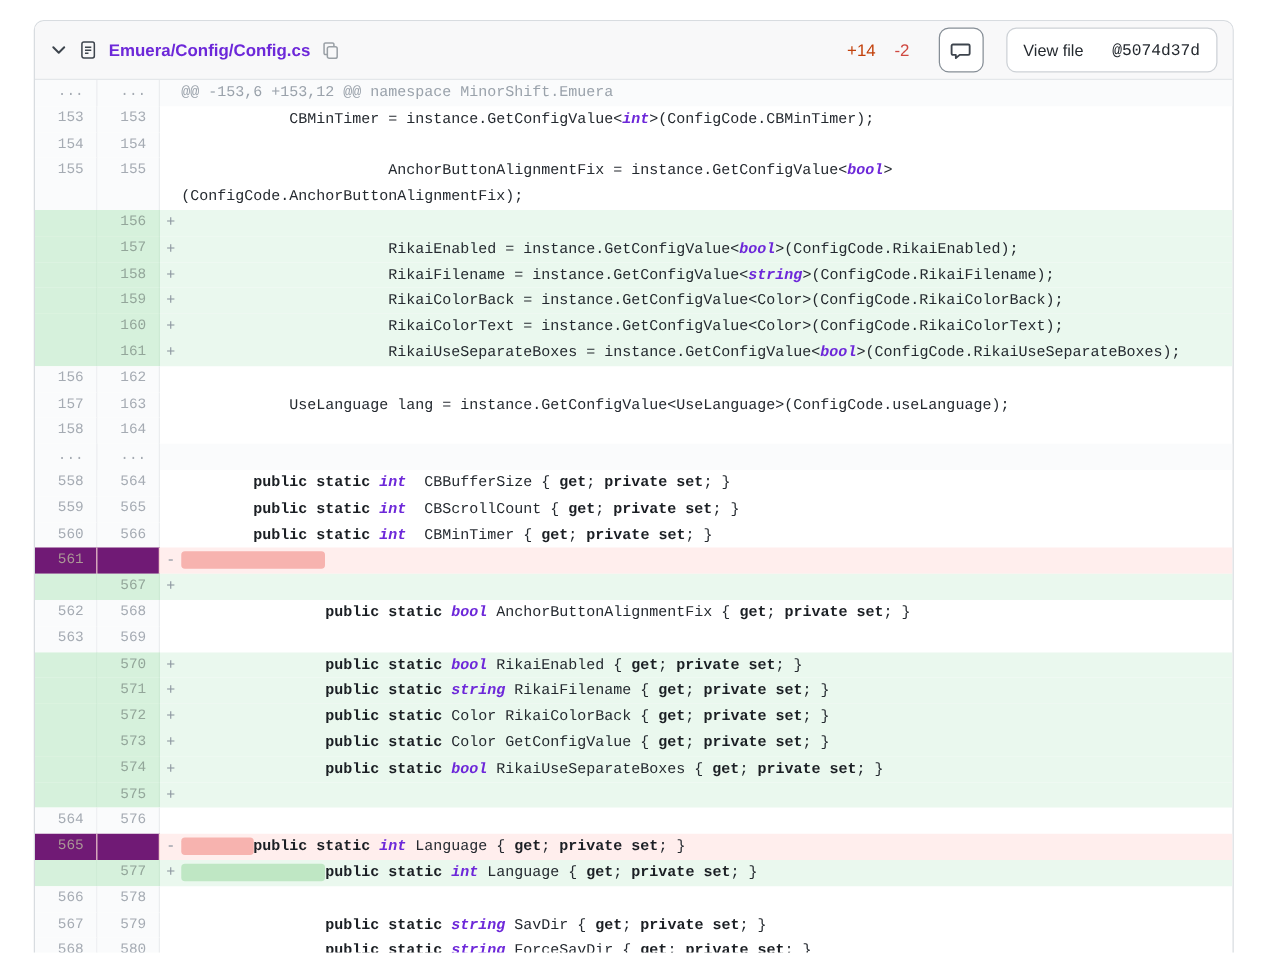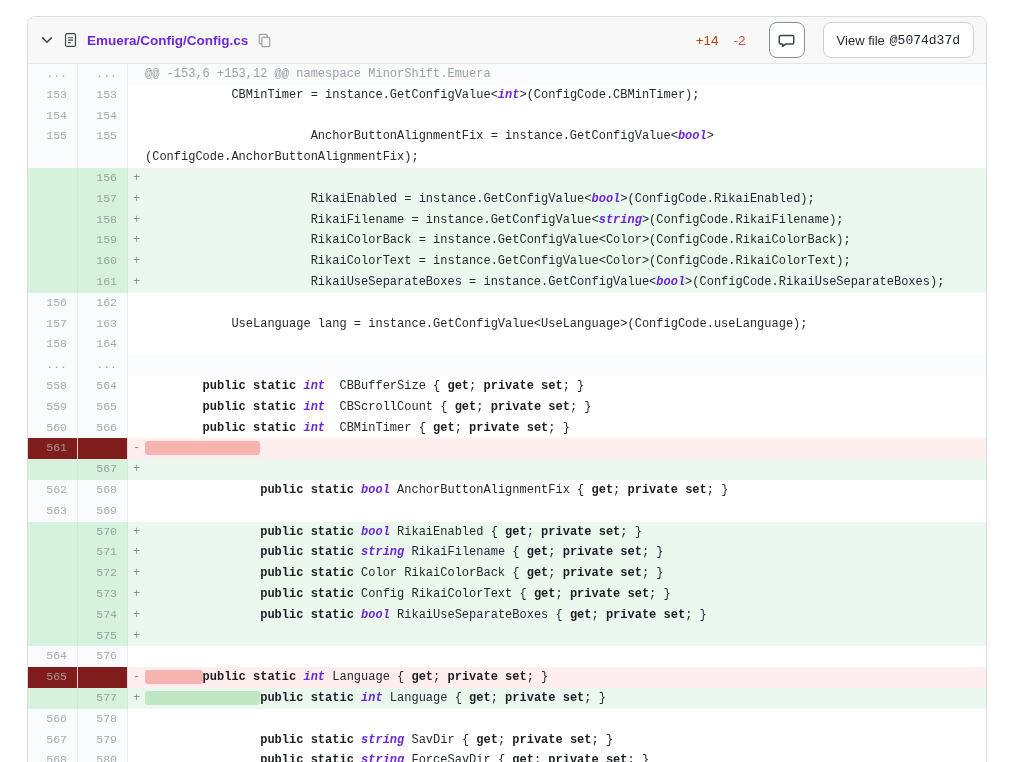--- a/index.html
+++ b/index.html
@@ -5,39 +5,39 @@
   html,body{margin:0;padding:0;background:#ffffff;}
   body{width:1016px;height:762px;overflow:hidden;position:relative;font-family:"Liberation Sans",sans-serif;}
   .diff-container{position:absolute;left:27px;top:16px;width:960px;height:900px;border:1px solid #d8dce0;border-radius:8px;background:#fff;overflow:hidden;box-sizing:border-box;}
   .file-header{display:flex;align-items:center;height:47px;background:#f8f8f9;border-bottom:1px solid #e4e7ea;padding:0 12px;gap:9px;box-sizing:border-box;}
   .file-title{font-weight:bold;font-size:13.5px;color:#6d28d9;}
   .icon-btn{display:flex;align-items:center;justify-content:center;background:none;border:none;padding:0;cursor:pointer;}
   .spacer{flex:1;}
   .stat-add{font-size:13.5px;color:#1a7f37;margin-right:6px;}
   .stat-del{font-size:13.5px;color:#cf4840;}
   .comment-btn{width:36px;height:36px;border:1.5px solid #868e96;border-radius:8px;background:#fff;display:flex;align-items:center;justify-content:center;margin-left:14px;cursor:pointer;}
-  .view-btn{height:36px;border:1px solid #cdd1d6;border-radius:8px;background:#fff;padding:0 13px;font-size:13px;color:#24292f;display:flex;align-items:center;gap:5px;margin-left:9px;cursor:pointer;white-space:nowrap;}
+  .view-btn{height:36px;border:1px solid #cdd1d6;border-radius:8px;background:#fff;padding:0 13px;font-size:13px;color:#24292f;display:flex;align-items:center;gap:23px;margin-left:9px;cursor:pointer;white-space:nowrap;}
   .mono{font-family:"Liberation Mono","DejaVu Sans Mono",monospace;}
 
   .diff-table{font-family:"Liberation Mono","DejaVu Sans Mono",monospace;font-size:12px;color:#24292f;}
   .row{display:flex;line-height:20.8px;}
   .num{width:50px;flex-shrink:0;text-align:right;padding-right:10px;box-sizing:border-box;color:#a5abb3;font-size:11.5px;cursor:pointer;}
   .codecell{display:flex;flex:1;min-width:0;}
   .sign{width:17px;padding-left:5px;flex-shrink:0;color:#8c959f;box-sizing:border-box;}
   .lines{flex:1;min-width:0;}
   .code{white-space:pre;min-height:20.8px;}
 
   .row.ctx .num{background:#fafbfc;border-right:1px solid #ebedef;}
   .row.hunk{background:#fafbfc;}
   .row.hunk .num{border-right:1px solid #ebedef;}
   .row.hunk .code{color:#9aa2ab;}
   .row.add{background:#eaf8ee;}
   .row.add .num{background:#d6f1dc;border-right:1px solid #cdead4;color:#93a69a;}
   .row.del{background:#ffeeed;}
-  .row.del .num{background:#7f1d1d;border-right:1px solid #f6d4d2;color:#ab9896;}
+  .row.del .num{background:#701a75;border-right:1px solid #f6d4d2;color:#ab9896;}
 
   .k{font-weight:bold;color:#1b1f24;}
   .t{font-weight:bold;color:#6d28d9;font-style:italic;}
   .dw{background:#f7b3af;border-radius:3px;}
   .aw{background:#bfe7c4;border-radius:3px;}
 </style>
 </head>
 <body>
 
 <div class="diff-container">
@@ -304,21 +304,21 @@
             <div class="code"><span>                </span><span class="k">public static </span><span>Color RikaiColorBack { </span><span class="k">get</span><span>; </span><span class="k">private set</span><span>; }</span></div>
           </div>
         </div>
       </div>
       <div class="row add">
         <div class="num"></div>
         <div class="num">573</div>
         <div class="codecell">
           <span class="sign">+</span>
           <div class="lines">
-            <div class="code"><span>                </span><span class="k">public static </span><span>Config RikaiColorText { </span><span class="k">get</span><span>; </span><span class="k">private set</span><span>; }</span></div>
+            <div class="code"><span>                </span><span class="k">public static </span><span>Color GetConfigValue { </span><span class="k">get</span><span>; </span><span class="k">private set</span><span>; }</span></div>
           </div>
         </div>
       </div>
       <div class="row add">
         <div class="num"></div>
         <div class="num">574</div>
         <div class="codecell">
           <span class="sign">+</span>
           <div class="lines">
             <div class="code"><span>                </span><span class="k">public static </span><span class="t">bool</span><span> RikaiUseSeparateBoxes { </span><span class="k">get</span><span>; </span><span class="k">private set</span><span>; }</span></div>

